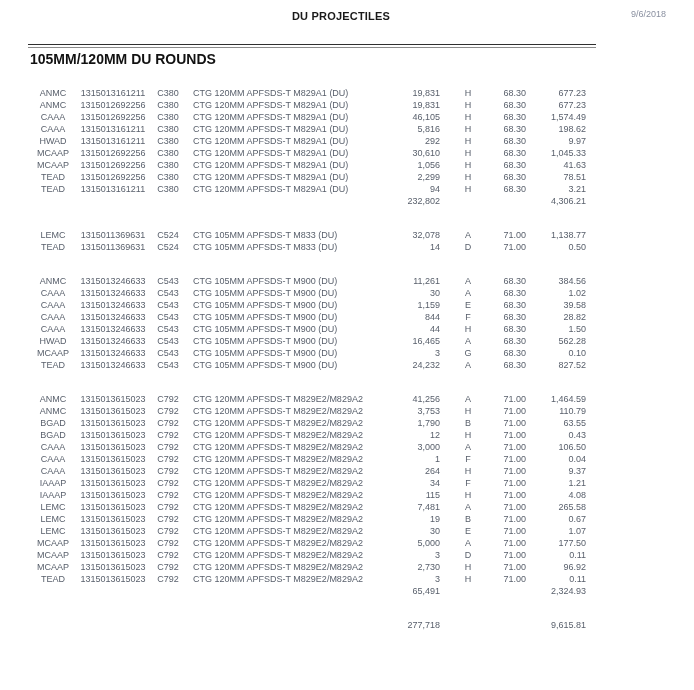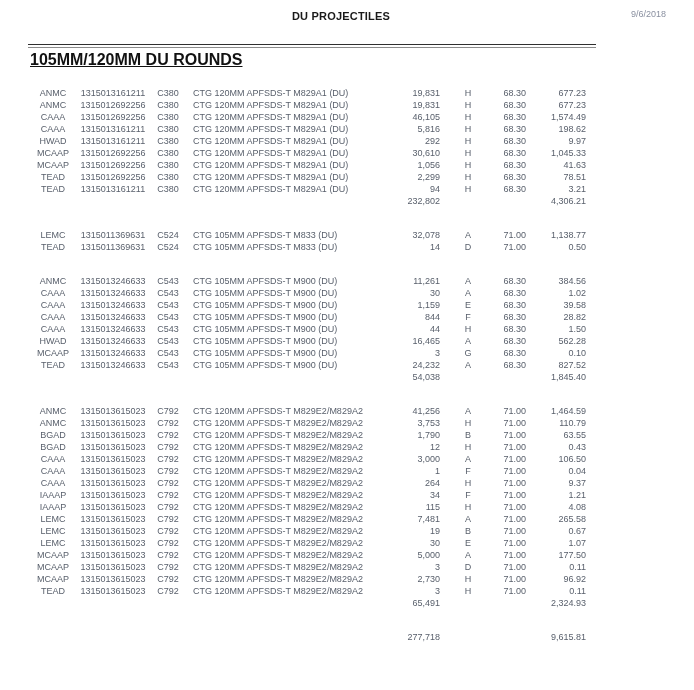--- a/index.html
+++ b/index.html
@@ -30,23 +30,22 @@
   .rule-double {
     position: absolute;
     top: 44px; left: 28px;
     width: 568px; height: 2px;
     border-top: 1px solid #2f2f2f;
     border-bottom: 1px solid #8b8b8b;
   }
   .section-title {
     position: absolute;
     top: 51px; left: 30px;
-    font-size: 16px;
+    font-size: 14px;
     font-weight: bold;
-    text-decoration: underline;
     color: #111111;
   }
   .du-table {
     position: absolute;
     top: 68px; left: 28px;
     width: 568px;
     font-size: 9px;
   }
   .grid-row {
     display: grid;
@@ -291,30 +290,20 @@
   </div>
           <div class="grid-row row">
     <span class="c-loc">TEAD</span>
     <span class="c-nsn">1315013246633</span>
     <span class="c-dodic">C543</span>
     <span class="c-nomen">CTG 105MM APFSDS-T M900 (DU)</span>
     <span class="c-qty">24,232</span>
     <span class="c-cc">A</span>
     <span class="c-prwt">68.30</span>
     <span class="c-stons">827.52</span>
-  </div>
-          <div class="grid-row row">
-    <span class="c-loc"></span>
-    <span class="c-nsn"></span>
-    <span class="c-dodic"></span>
-    <span class="c-nomen"></span>
-    <span class="c-qty">54,038</span>
-    <span class="c-cc"></span>
-    <span class="c-prwt"></span>
-    <span class="c-stons">1,845.40</span>
   </div>
         </div>
         <div class="block">
           <div class="grid-row row">
     <span class="c-loc">ANMC</span>
     <span class="c-nsn">1315013615023</span>
     <span class="c-dodic">C792</span>
     <span class="c-nomen">CTG 120MM APFSDS-T M829E2/M829A2</span>
     <span class="c-qty">41,256</span>
     <span class="c-cc">A</span>

